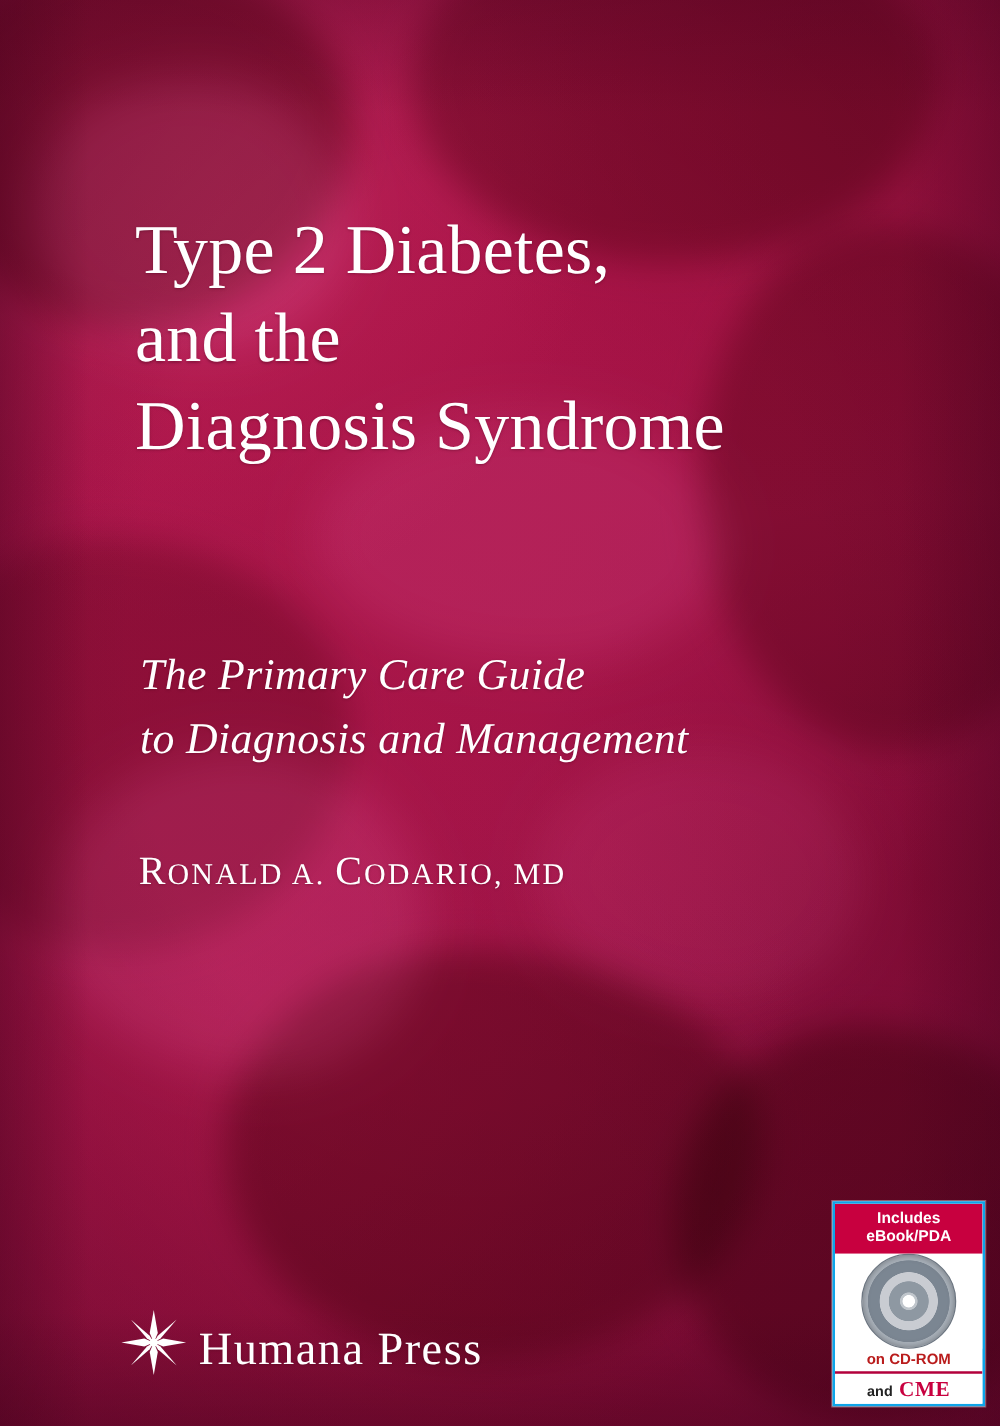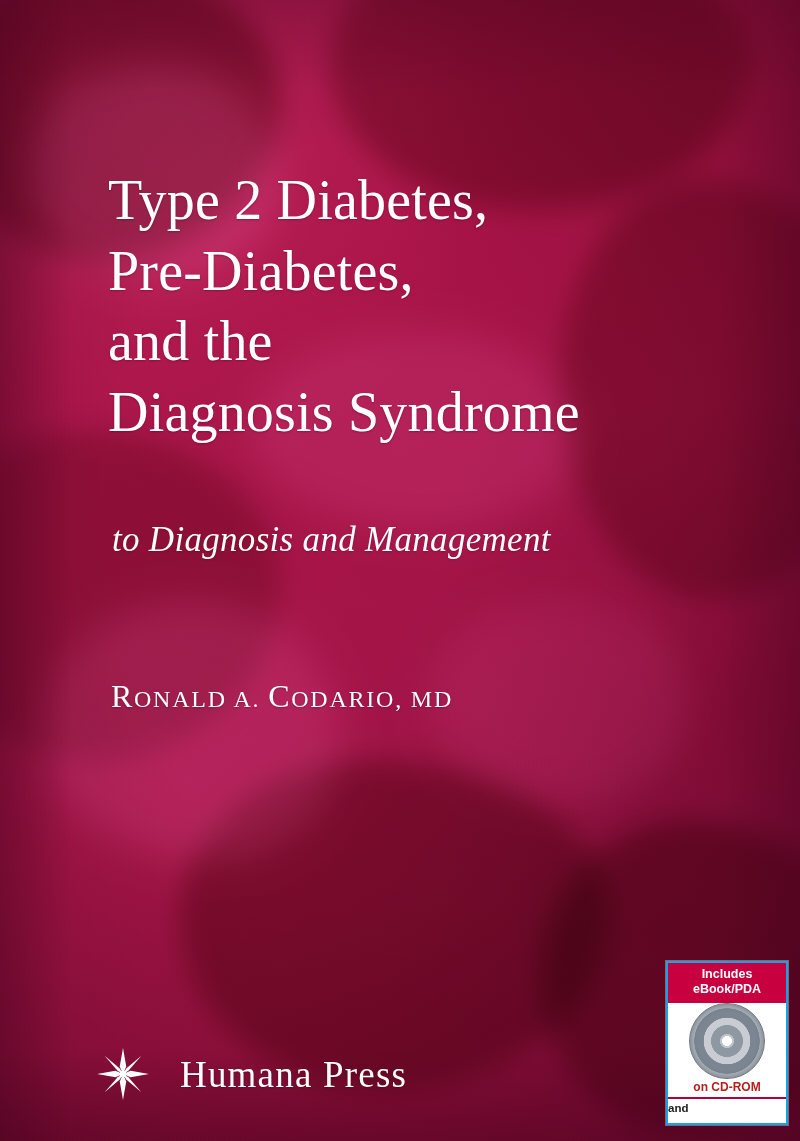--- a/index.html
+++ b/index.html
@@ -108,22 +108,22 @@
     font-size: 24px;
     letter-spacing: 1.8px;
   }
 
   
   .publisher {
     position: absolute;
     left: 96px;
     bottom: 40px;
     display: flex;
-    align-items: center;
-    gap: 30px;
+    align-items: flex-end;
+    gap: 9px;
   }
   .pub-mark {
     width: 54px;
     height: 54px;
     position: relative;
     flex: 0 0 auto;
   }
   .pub-name {
     color: #ffffff;
     font-size: 37px;
@@ -191,21 +191,20 @@
   .cd-bottom {
     width: 100%;
     border-top: 2px solid #b3003c;
     display: flex;
     align-items: baseline;
     justify-content: center;
     gap: 5px;
     padding: 3px 0 4px 0;
     box-sizing: border-box;
     background: #ffffff;
-    flex-direction: column;
   }
   .cd-and {
     font-family: "Liberation Sans", sans-serif;
     font-size: 11.5px;
     font-weight: bold;
     color: #222222;
   }
   .cd-cme {
     font-family: Liberation Serif, serif;
     font-size: 17px;
@@ -232,26 +231,26 @@
   <div class="bg-light" style="left:40px; top:600px; width:300px; height:260px; opacity:.18;"></div>
   <div class="bg-light" style="left:430px; top:600px; width:260px; height:200px; opacity:.12;"></div>
 
   <div class="vignette"></div>
   <div class="edge-dark"></div>
 
   <div class="content">
 
     <div class="title-block">
       <div class="title-line">Type 2 Diabetes,</div>
-      <div class="title-line">Pre-Diabetes,</div>
       <div class="title-line">and the</div>
       <div class="title-line">Diagnosis Syndrome</div>
     </div>
 
     <div class="subtitle-block">
+      <div class="subtitle-line">The Primary Care Guide</div>
       <div class="subtitle-line">to Diagnosis and Management</div>
     </div>
 
     <div class="author">
       <span>R</span><span class="small-caps">ONALD</span><span class="small-caps"> A. </span><span>C</span><span class="small-caps">ODARIO</span><span class="small-caps">, MD</span>
     </div>
 
     <div class="publisher">
       <span class="pub-mark">
         <svg viewBox="0 0 100 100" width="54" height="54" aria-hidden="true">

